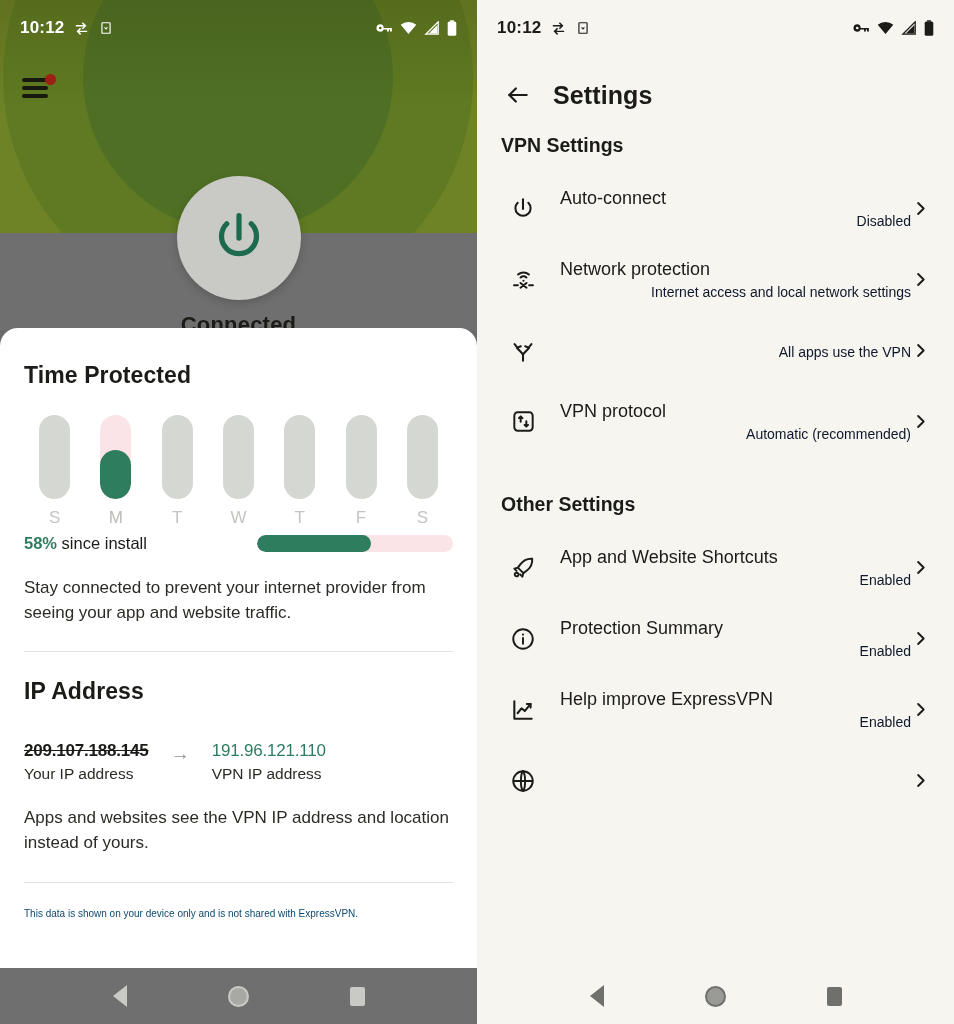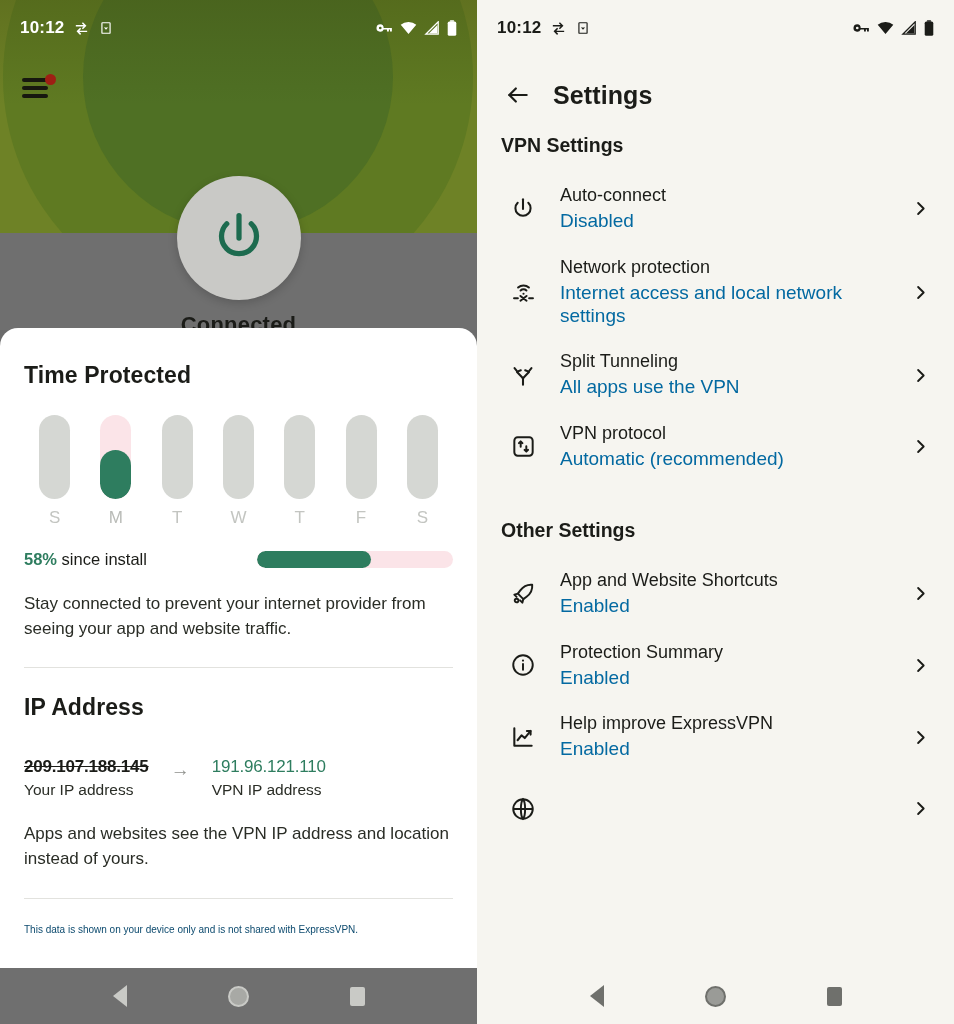--- a/index.html
+++ b/index.html
@@ -101,21 +101,21 @@
   .barfill {
     position: absolute; left: 0; bottom: 0; width: 100%;
     background: #2e7d5f; border-radius: 16px;
   }
   .daylabel {
     margin-top: 9px; font-size: 17px; color: #c3c5c1; font-weight: 400;
   }
   .daylabel.active { color: #b9bbb7; }
 
   .statrow {
-    display: flex; align-items: center; margin-top: 22px;
+    display: flex; align-items: center; margin-top: 6px;
   }
   .statlabel { font-size: 16.5px; color: #1b1c18; }
   .statpct { color: #2e7d5f; font-weight: 700; }
   .progress-track {
     margin-left: auto; width: 196px; height: 17px; border-radius: 10px;
     background: #fbe4e8; position: relative; overflow: hidden;
   }
   .progress-fill {
     position: absolute; left: 0; top: 0; height: 100%;
     background: #2e7d5f; border-radius: 10px;
@@ -161,21 +161,21 @@
   .section-title.other { margin-top: 36px; }
   .srow {
     display: flex; align-items: center; padding: 12px 24px; min-height: 71px;
   }
   .srow-icon {
     width: 44px; min-width: 44px; display: flex; align-items: center; justify-content: center;
     color: #1b1c18;
   }
   .srow-text { margin-left: 15px; display: flex; flex-direction: column; flex: 1; }
   .srow-title { font-size: 18px; color: #1b1c18; line-height: 1.22; }
-  .srow-sub { font-size: 19px; color: #0369a1; margin-top: 3px; line-height: 1.2; }
+  .srow-sub { font-size: 14px; color: #0f172a; margin-top: 3px; line-height: 1.2; text-align: right; }
   .srow-chev { margin-left: auto; color: #1b1c18; display: flex; align-items: center; }
 
   
   .navbar {
     position: absolute; bottom: 0; left: 0; width: 477px; height: 56px;
     display: flex; align-items: center; justify-content: space-around;
     padding: 0 60px;
   }
   .navbar.dark-nav { background: #6f6f6f; }
   .navbar.light-nav { background: #f6f5f0; }
@@ -459,21 +459,20 @@
         <div class="srow-icon">
           <svg width="26" height="26" viewBox="0 0 24 24" fill="none" stroke="#1b1c18" stroke-width="1.9" stroke-linecap="round" stroke-linejoin="round">
             <path d="M12 21v-6"></path>
             <path d="M12 15L6.5 9.2"></path>
             <path d="M12 15l5.5-5.8"></path>
             <path d="M4.2 5.6l2.6 3.3 3.2-1.3"></path>
             <path d="M19.8 5.6l-2.6 3.3-3.2-1.3"></path>
           </svg>
         </div>
         <div class="srow-text">
-          <span class="srow-title">Split Tunneling</span>
           <span class="srow-sub">All apps use the VPN</span>
         </div>
         <div class="srow-chev">
           <svg width="19" height="19" viewBox="0 0 24 24" fill="none" stroke="#1b1c18" stroke-width="2.4" stroke-linecap="round" stroke-linejoin="round">
               <path d="M9 5l7 7-7 7"></path>
             </svg>
         </div>
       </div>
 
       <div class="srow">

